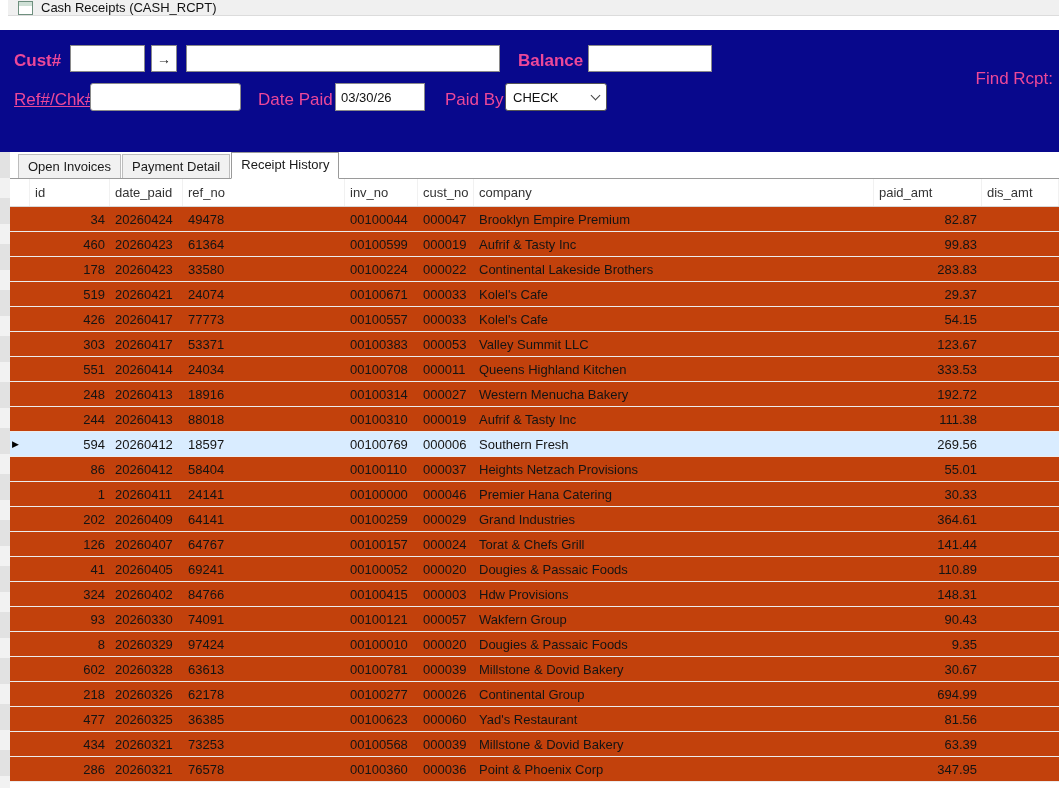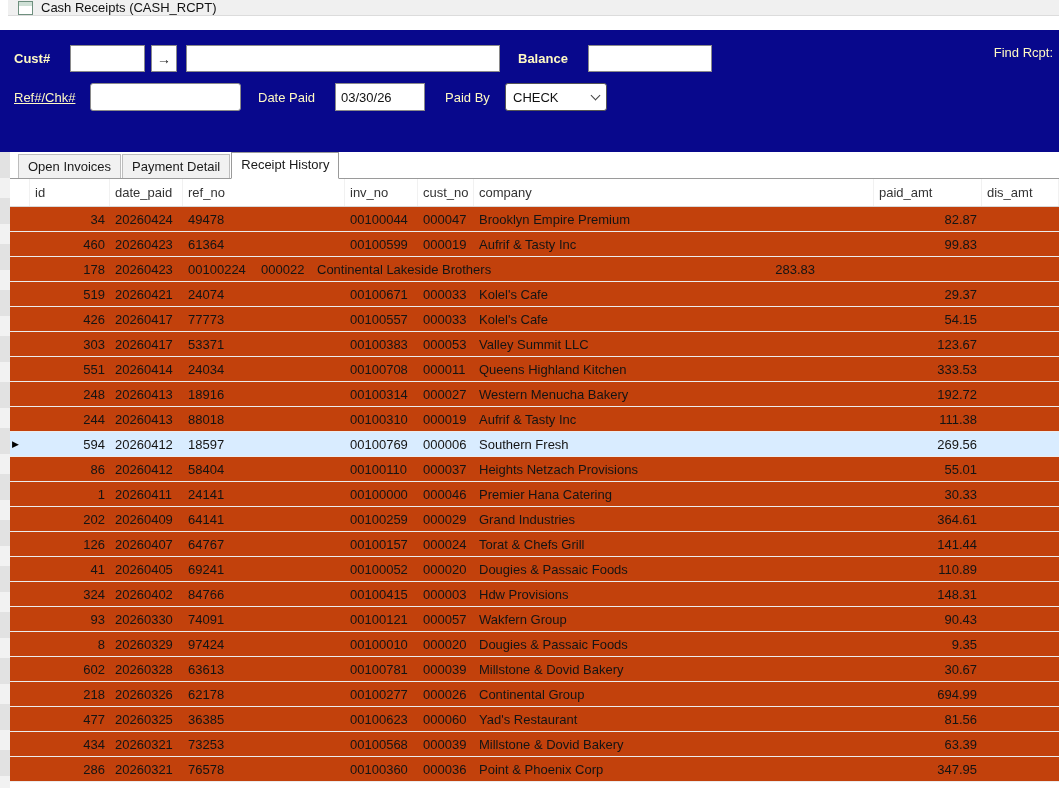--- a/index.html
+++ b/index.html
@@ -10,33 +10,33 @@
   
   .titlebar { position:absolute; left:8px; top:0; width:100%; height:16px;
     background:var(--titlebar); display:flex; align-items:center; gap:8px; padding-left:10px;
     border-bottom:1px solid #dcdcdc; }
   .app-icon { width:15px; height:14px; border:1px solid #6e8f7e;
     background:linear-gradient(#cfe0d6 0 4px, #ffffff 4px); flex:0 0 auto; }
   .titlebar-text { font-size:13px; color:#111; }
 
   
   .navy { position:absolute; left:0; top:30px; width:100%; height:122px; background:var(--navy); }
-  .navy .lbl { position:absolute; color:#fef9c3; font-size:13px; white-space:nowrap; }
+  .navy .lbl { position:absolute; color:#ec4899; font-size:17px; white-space:nowrap; }
   .navy .bold { font-weight:bold; }
   .navy input { position:absolute; background:#fff; border:1px solid #8a8a8a;
     font:13px "Liberation Sans", sans-serif; padding:0 5px; color:#111; }
   .inp-cust   { left:70px;  top:15px; width:75px;  height:27px; }
   .btn-arrow  { position:absolute; left:151px; top:15px; width:26px; height:27px;
     background:#fff; border:1px solid #8a8a8a; font-size:14px; color:#222;
     display:flex; align-items:center; justify-content:center; cursor:default; }
   .inp-name   { left:186px; top:15px; width:314px; height:27px; }
   .lbl-cust   { left:14px;  top:21px; }
   .lbl-balance{ left:518px; top:21px; }
   .inp-balance{ left:588px; top:15px; width:124px; height:27px; }
-  .lbl-find   { right:6px;  top:15px;margin-left:47px; }
+  .lbl-find   { right:6px;  top:39px;margin-left:47px; }
   .lbl-ref    { left:14px;  top:60px;text-decoration:underline; }
   .inp-ref    { left:90px;  top:53px; width:151px; height:28px; border:2px solid #4a4a4a; border-radius:3px; }
   .lbl-date   { left:258px; top:60px; }
   .inp-date   { left:335px; top:53px; width:90px;  height:28px; border:2px solid #3a3a3a; }
   .lbl-paidby { left:445px; top:60px; }
   .sel-paidby { position:absolute; left:505px; top:53px; width:102px; height:28px; background:#fff;
     border:1px solid #555; border-radius:3px; display:flex; align-items:center;
     justify-content:space-between; padding:0 7px; font-size:13px; color:#111; }
   .chevron { width:7px; height:7px; border-right:1.6px solid #444; border-bottom:1.6px solid #444;
     transform:rotate(45deg); margin-top:-4px; }
@@ -147,20 +147,21 @@
           <div class="cell c3">00100599</div>
           <div class="cell c4">000019</div>
           <div class="cell c5">Aufrif &amp; Tasty Inc</div>
           <div class="cell c6">99.83</div>
           <div class="cell c7"></div>
         </div>
         <div class="grid-row">
           <div class="cell c-sel"></div>
           <div class="cell c0">178</div>
           <div class="cell c1">20260423</div>
+          <div class="cell c2">33580</div>
           <div class="cell c3">00100224</div>
           <div class="cell c4">000022</div>
           <div class="cell c5">Continental Lakeside Brothers</div>
           <div class="cell c6">283.83</div>
           <div class="cell c7"></div>
         </div>
         <div class="grid-row">
           <div class="cell c-sel"></div>
           <div class="cell c0">519</div>
           <div class="cell c1">20260421</div>

